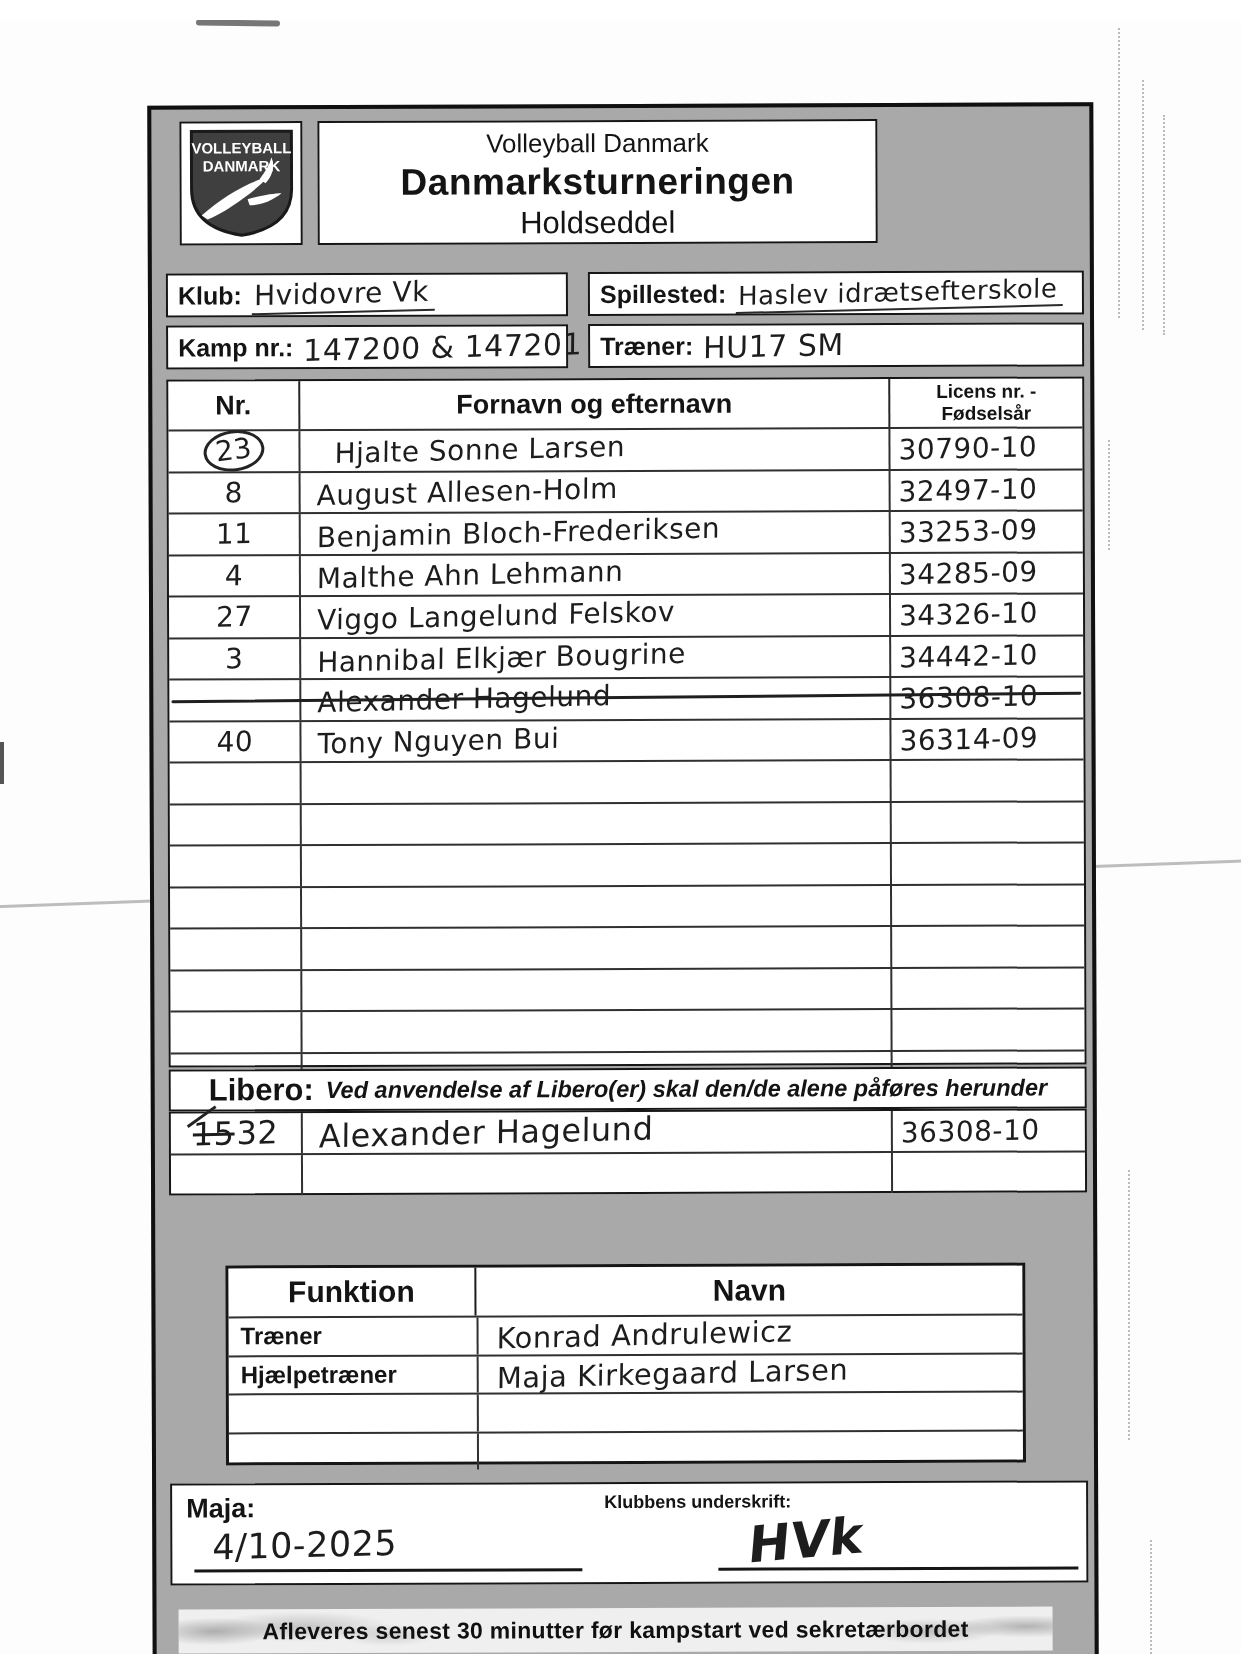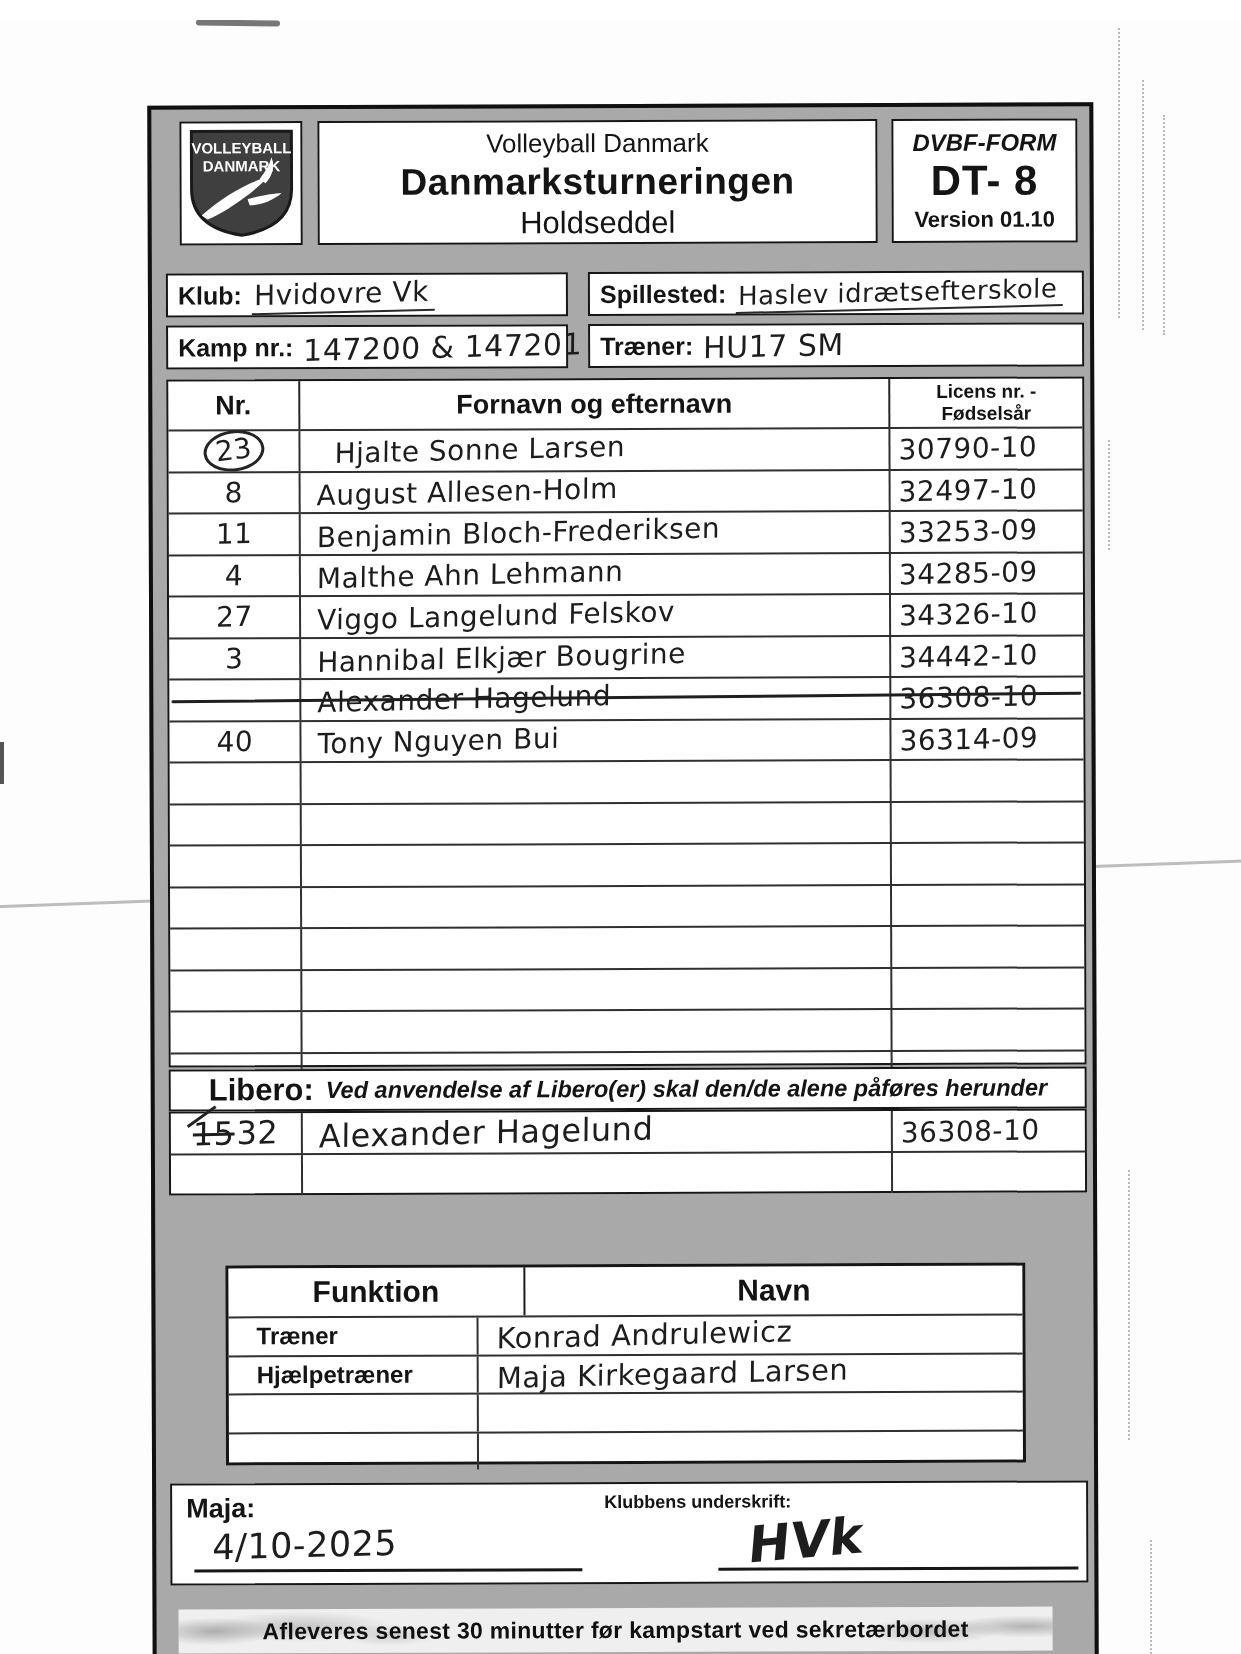--- a/index.html
+++ b/index.html
@@ -75,26 +75,26 @@
   .libero-table{left:14px;top:1002px;width:918px;height:84px;}
   .l-row{display:flex;height:40px;border-top:2px solid #303030;}
   .l-row:first-child{border-top:none;}
   .nr-struck{text-decoration:line-through;margin-right:2px;position:relative;}
   .nr-struck::after{content:"";position:absolute;left:-2px;top:2px;right:-2px;bottom:2px;
         border-left:3px solid #222;transform:rotate(55deg);}
 
   
   .staff{left:70px;top:1156px;width:800px;height:200px;border-width:3px;}
   .s-header{display:flex;height:48px;}
-  .s-h-funktion{width:297px;border-right:2.5px solid #1c1c1c;display:flex;align-items:center;justify-content:center;
+  .s-h-funktion{width:248px;border-right:2.5px solid #1c1c1c;display:flex;align-items:center;justify-content:center;
         font-weight:bold;font-size:30px;box-sizing:border-box;}
   .s-h-navn{flex:1;display:flex;align-items:center;justify-content:center;font-weight:bold;font-size:30px;}
   .s-row{display:flex;height:36.5px;border-top:2px solid #303030;}
   .s-funktion{width:250px;border-right:2px solid #303030;box-sizing:border-box;display:flex;align-items:center;
-        padding-left:28px;font-weight:bold;font-size:24px;}
+        padding-left:12px;font-weight:bold;font-size:24px;}
   .s-navn{flex:1;display:flex;align-items:center;padding-left:18px;overflow:visible;white-space:nowrap;}
 
   
   .signoff{left:14px;top:1374px;width:918px;height:102px;}
   .dato-label{position:absolute;left:14px;top:8px;font-size:27px;font-weight:bold;}
   .sig-label{position:absolute;left:432px;top:8px;font-size:18px;font-weight:bold;}
   .dato-line{position:absolute;left:22px;top:44px;width:388px;height:40px;border-bottom:3px solid #161616;}
   .sig-line{position:absolute;left:546px;top:44px;width:360px;height:40px;border-bottom:3px solid #161616;}
   .dato-value{position:absolute;left:18px;bottom:4px;}
   .sig-value{position:absolute;left:30px;bottom:-2px;}
@@ -143,25 +143,20 @@
         <path d="M60 72 C74 68 86 66 94 66 C84 74 72 78 62 78 Z" fill="#ffffff"></path>
       </svg>
     </div>
 
     <div class="box title-box">
       <div class="org-line">Volleyball Danmark</div>
       <div class="title-line">Danmarksturneringen</div>
       <div class="subtitle-line">Holdseddel</div>
     </div>
 
-    <div class="box code-box">
-      <div class="code-label">DVBF-FORM</div>
-      <div class="code-code">DT- 8</div>
-      <div class="code-version">Version 01.10</div>
-    </div>
 
     <div class="box info-box klub-box">
       <span class="info-label">Klub:</span>
       <span class="hand u">Hvidovre Vk</span>
     </div>
     <div class="box info-box spillested-box">
       <span class="info-label">Spillested:</span>
       <span class="hand u" style="font-size:26px;">Haslev idrætsefterskole</span>
     </div>
     <div class="box info-box kamp-box">

